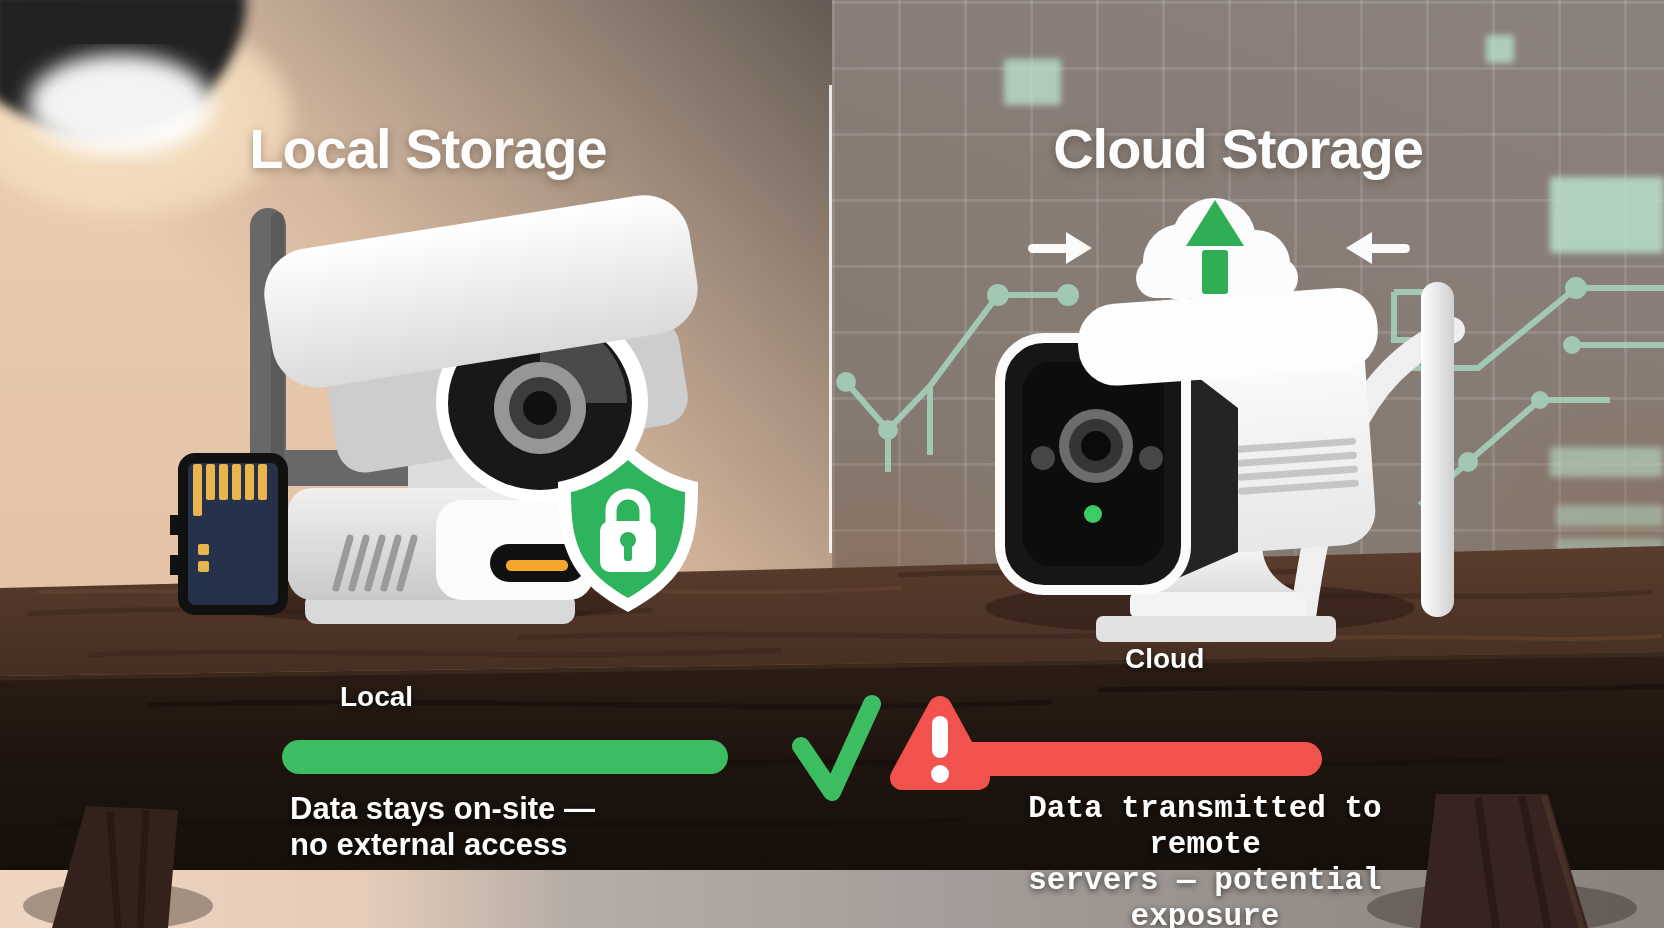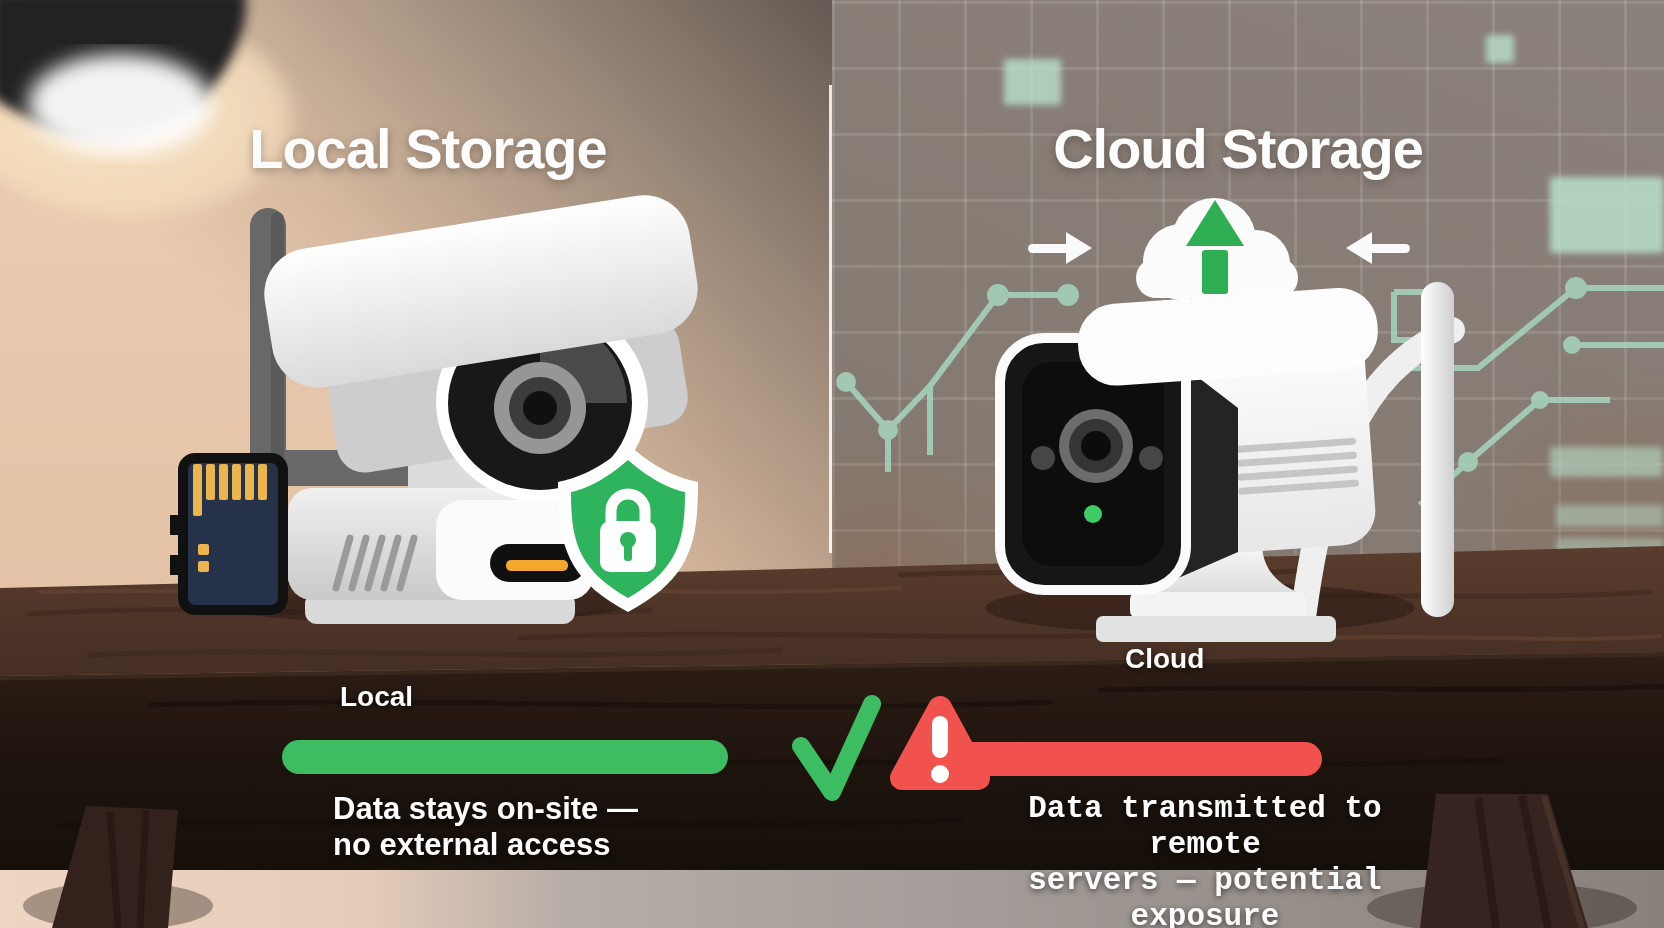--- a/index.html
+++ b/index.html
@@ -285,17 +285,17 @@
       <circle cx="940" cy="774" r="9" fill="#ffffff"></circle>
     </g>
   </svg>
 
   <div class="txt title" style="left:178px;top:116px;width:500px;">Local Storage</div>
   <div class="txt title" style="left:988px;top:116px;width:500px;">Cloud Storage</div>
 
   <div class="txt label" style="left:340px;top:681px;width:200px;">Local</div>
   <div class="txt label" style="left:1125px;top:643px;width:200px;">Cloud</div>
 
-  <div class="txt desc" style="left:290px;top:791px;width:430px;text-align:left;margin-left:43px;">Data stays on-site —
+  <div class="txt desc" style="left:290px;top:791px;width:430px;text-align:left;">Data stays on-site —
 no external access</div>
   <div class="txt desc" style="left:985px;top:791px;width:440px;text-align:center;font-family:Liberation Mono, monospace;">Data transmitted to remote
 servers — potential exposure</div>
 </div>
 
 </body></html>

